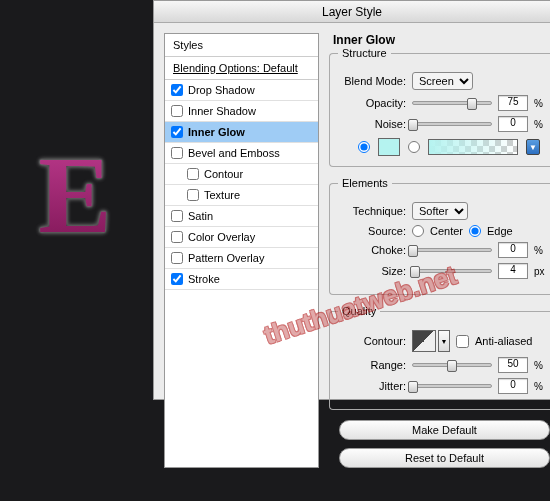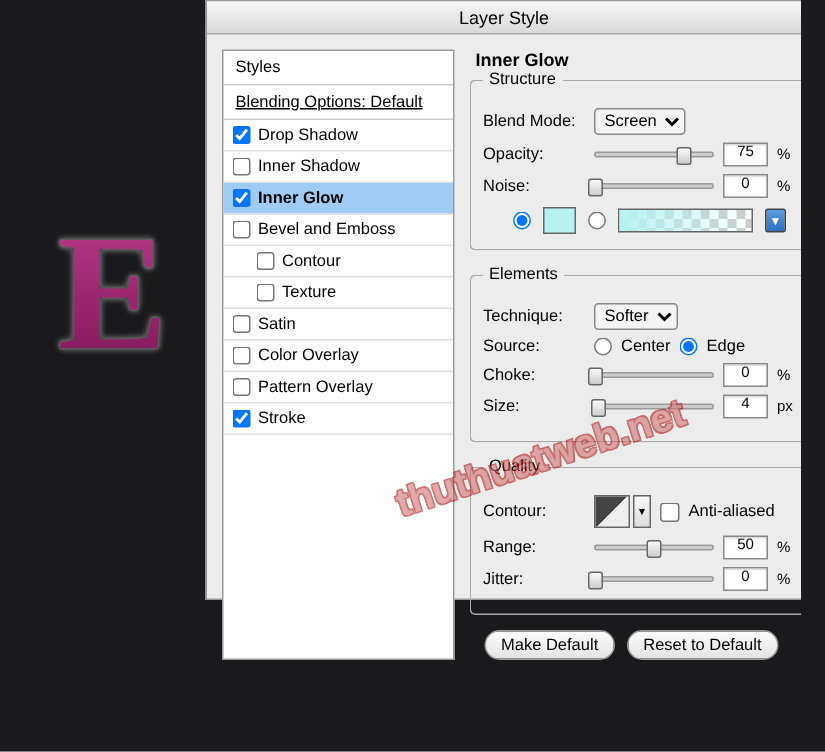--- a/index.html
+++ b/index.html
@@ -25,21 +25,21 @@
     background: linear-gradient(#c13d91, #7a1352);
     -webkit-background-clip: text;
     background-clip: text;
     -webkit-text-fill-color: transparent;
     text-shadow: 0 0 0 rgba(0,0,0,0);
     filter: drop-shadow(0 0 2px #000) drop-shadow(0 0 1px #fff);
     border: 0;
   }
   .dialog {
     position: absolute;
-    left: 137px; top: 0;
+    left: 153px; top: 0;
     width: 397px; height: 400px;
     background: #ececec;
     border: 1px solid #999;
     border-right: none;
   }
   .titlebar {
     height: 22px;
     background: linear-gradient(#f7f7f7, #d8d8d8);
     border-bottom: 1px solid #aaa;
     text-align: center;
@@ -82,21 +82,21 @@
     margin-bottom: 10px;
     padding: 8px 4px 10px 8px;
     font-size: 11px;
   }
   legend { padding: 0 4px; font-size: 11px; }
   .main-legend { font-weight: bold; font-size: 12px; margin-left: 4px; }
   .form-row {
     display: flex; align-items: center;
     margin: 5px 0; gap: 6px;
   }
-  .form-row label.lbl { width: 68px; }
+  .form-row label.lbl { width: 68px; text-align: right; }
   select {
     font-size: 11px;
     background: #f4f4f4;
     border: 1px solid #888;
     border-radius: 3px;
     padding: 1px 2px;
   }
   .slider {
     flex: 1; height: 4px;
     background: #ccc;
@@ -146,21 +146,21 @@
     display:flex; align-items:center; justify-content:center;
     color:#fff; font-size:8px;
   }
   .contour-sw {
     width: 24px; height: 22px;
     border: 1px solid #666;
     background: linear-gradient(135deg,#444 50%, #eee 50%);
   }
   .contour-wrap { display:flex; align-items:center; gap:2px;}
   .contour-arrow { width:12px; height:22px; border:1px solid #666; background:linear-gradient(#fafafa,#ddd); display:flex;align-items:center;justify-content:center;font-size:7px;}
-  .buttons { display:flex; gap:8px; margin-top:6px; padding-left: 10px;}
+  .buttons { display:flex; gap:8px; margin-top:6px; padding-left: 10px; flex-direction: column;}
   button.mac {
     font-size: 11px;
     padding: 3px 10px;
     background: linear-gradient(#fdfdfd,#e3e3e3);
     border: 1px solid #999;
     border-radius: 10px;
   }
   .watermark {
     position: absolute;
     left: 260px; top: 290px;

